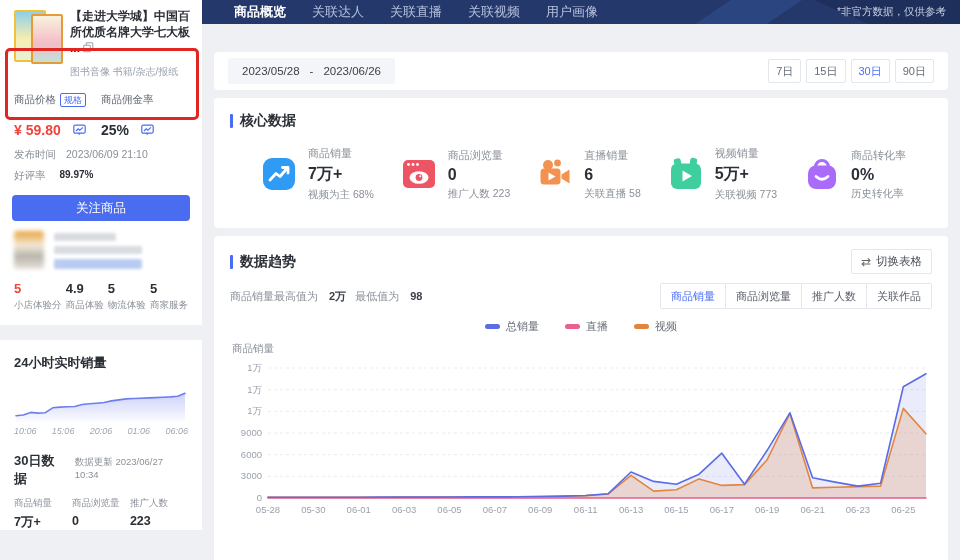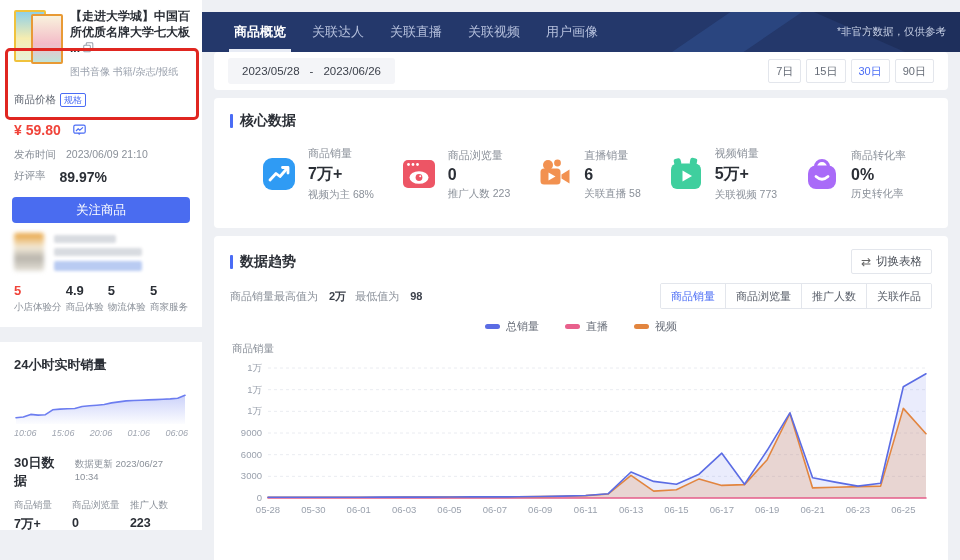--- a/index.html
+++ b/index.html
@@ -18,21 +18,21 @@
   .redbox{position:absolute;left:5px;top:48px;width:188px;height:66px;border:3px solid #e02620;border-radius:5px;z-index:6;pointer-events:none;}
   .price-grid{display:flex;margin:14px 14px 0;}
   .pg-col{width:50%;}
   .pg-label{font-size:10.5px;color:#5f6570;display:flex;align-items:center;gap:4px;}
   .spec-badge{font-size:9px;color:#4a6cf5;border:1px solid #4a6cf5;border-radius:2px;padding:0 3px;line-height:12px;}
   .pg-value{margin-top:15px;font-size:14px;font-weight:bold;display:flex;align-items:center;gap:12px;}
   .pg-value.red{color:#f0443a;}
   .mini-blue-ic{width:13px;height:13px;display:inline-block;}
   .pub-row{margin:10px 14px 0;font-size:10.5px;color:#8a9099;display:flex;gap:10px;}
   .rate-row{margin:7px 14px 0;font-size:10.5px;color:#8a9099;display:flex;gap:14px;}
-  .rate-row b{color:#2b2f36;font-weight:bold;font-size:14px;}
+  .rate-row b{color:#2b2f36;font-weight:bold;font-size:10px;}
   .follow-btn{margin:12px 12px 0;height:26px;background:#4a6cf0;color:#fff;font-size:12.5px;border:none;border-radius:4px;width:178px;cursor:pointer;}
   .shop-row{display:flex;margin:10px 14px 0;gap:10px;}
   .avatar{width:30px;height:38px;border-radius:3px;flex:none;filter:blur(2px);
           background:linear-gradient(180deg,#e8a23c 0%,#f3ead8 38%,#b8b4ac 66%,#e6e2d8 100%);}
   .bars{display:flex;flex-direction:column;gap:5px;padding-top:2px;}
   .bar{height:8px;border-radius:2px;background:#d8dbe0;filter:blur(1.5px);}
   .bar.w1{width:62px;} .bar.w2{width:88px;} .bar.badge{width:88px;height:10px;background:#b9cbf2;}
   .score-row{display:flex;margin:12px 14px 0;justify-content:space-between;}
   .sc{display:flex;flex-direction:column;gap:3px;}
   .sc-v{font-size:13px;font-weight:bold;color:#2b2f36;}
@@ -42,21 +42,21 @@
   .rt-title,.blk-title{margin:14px 14px 0;font-size:13px;font-weight:bold;color:#2b2f36;}
   .rt-chart{margin:6px 14px 0;display:block;}
   .rt-labels{display:flex;justify-content:space-between;margin:2px 14px 0;font-size:9px;color:#a0a6b1;font-style:italic;}
   .d30-head{display:flex;align-items:baseline;gap:8px;margin:16px 14px 0;}
   .d30-upd{font-size:9.5px;color:#8a9099;}
   .stat-row{display:flex;margin:9px 14px 0;}
   .st{width:33.3%;}
   .st-l{font-size:9.5px;color:#8a9099;white-space:nowrap;}
   .st-v{font-size:12.5px;font-weight:bold;margin-top:4px;color:#2b2f36;}
   
-  .topnav{position:absolute;left:202px;top:12px;right:0;height:40px;background:#24386b;z-index:2;overflow:hidden;
+  .topnav{position:absolute;left:202px;top:0;right:0;height:24px;background:#24386b;z-index:2;overflow:hidden;
           display:flex;align-items:center;}
   .deco1{position:absolute;left:470px;top:0;width:130px;height:40px;background:#30508f;opacity:.55;
          clip-path:polygon(45% 0,100% 0,55% 100%,0% 100%);}
   .deco2{position:absolute;left:560px;top:0;width:260px;height:40px;background:#1a2a52;opacity:.6;
          clip-path:polygon(20% 0,100% 0,100% 100%,55% 100%);}
   .nav-tabs{display:flex;gap:22px;margin-left:30px;position:relative;z-index:2;}
   .ntab{position:relative;font-size:13px;color:#b6c1dd;padding:11px 2px;cursor:pointer;}
   .ntab.active{color:#fff;font-weight:bold;}
   .ntab.active::after{content:"";position:absolute;left:-3px;right:-3px;bottom:0;height:3px;background:#e8ecf5;}
   .nav-note{margin-left:auto;margin-right:14px;font-size:10.5px;color:#c6cfe4;position:relative;z-index:2;}
@@ -129,20 +129,33 @@
         </div>
       <div class="pg-value red">
           <span>¥ 59.80</span>
         <svg class="mini-blue-ic" viewBox="0 0 13 13">
             <rect x="0.8" y="1.2" width="11.4" height="8" rx="1.5" fill="none" stroke="#4a6cf5" stroke-width="1.2"></rect>
             <path d="M3 7 L5.2 4.8 L6.8 6.2 L10 3.4" stroke="#4a6cf5" stroke-width="1.2" fill="none"></path>
             <path d="M4.6 9.2 L6.2 11 L7.8 9.2 Z" fill="#4a6cf5"></path>
           </svg>
       </div>
     </div>
+    <div class="pg-col">
+      <div class="pg-label">
+          <span>商品佣金率</span>
+        </div>
+      <div class="pg-value">
+          <span>25%</span>
+        <svg class="mini-blue-ic" viewBox="0 0 13 13">
+            <rect x="0.8" y="1.2" width="11.4" height="8" rx="1.5" fill="none" stroke="#4a6cf5" stroke-width="1.2"></rect>
+            <path d="M3 7 L5.2 4.8 L6.8 6.2 L10 3.4" stroke="#4a6cf5" stroke-width="1.2" fill="none"></path>
+            <path d="M4.6 9.2 L6.2 11 L7.8 9.2 Z" fill="#4a6cf5"></path>
+          </svg>
+      </div>
+    </div>
   </div>
 
   <div class="pub-row">
     <span>发布时间</span>
     <span>2023/06/09 21:10</span>
   </div>
   <div class="rate-row">
     <span>好评率</span>
     <b>89.97%</b>
   </div>

